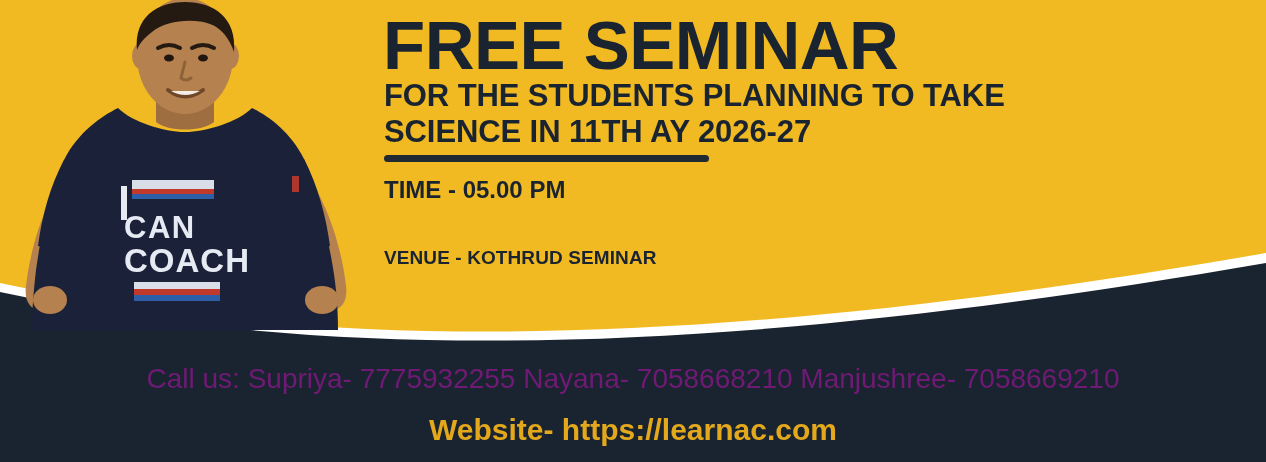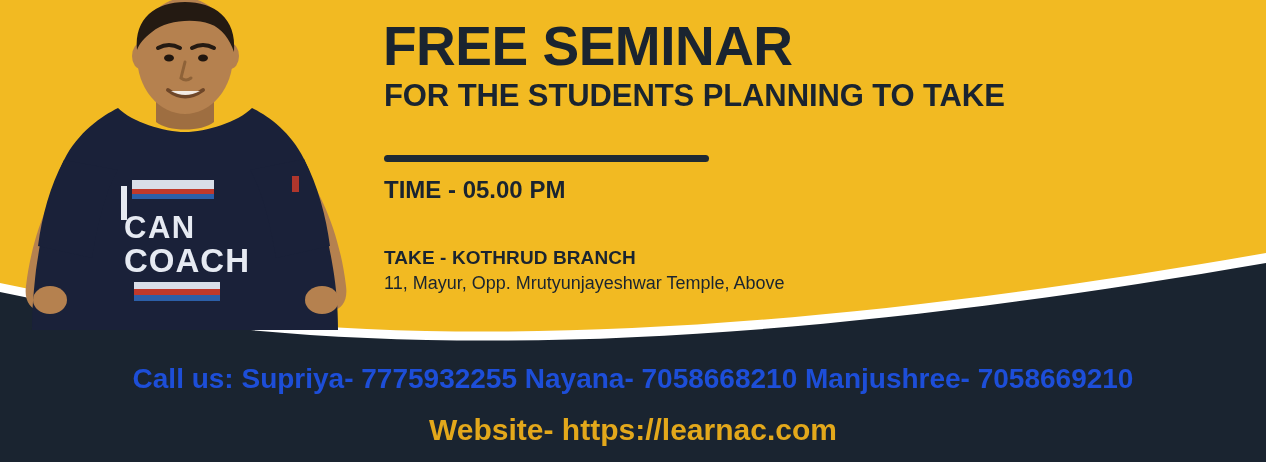--- a/index.html
+++ b/index.html
@@ -47,21 +47,21 @@
     left: 383px;
     top: 0;
     width: 840px;
     height: 340px;
   }
   .headline {
     position: absolute;
     left: 0;
     top: 17px;
     margin: 0;
-    font-size: 55px;
+    font-size: 69px;
     line-height: 58px;
     font-weight: 800;
     letter-spacing: -0.5px;
     color: #1A2430;
     white-space: nowrap;
   }
   .subhead {
     position: absolute;
     left: 1px;
     top: 78px;
@@ -128,22 +128,22 @@
     position: absolute;
     left: 0;
     top: 360px;
     width: 1266px;
     text-align: center;
   }
   .call-line {
     margin: 0;
     font-size: 28px;
     line-height: 38px;
-    font-weight: 700;
-    color: #1d4ed8;
+    font-weight: 400;
+    color: #701a75;
     white-space: nowrap;
   }
   .site-line {
     margin: 8px;
     padding-top: 4px;
     font-size: 30px;
     line-height: 40px;
     font-weight: 700;
     color: #E3A81B;
     white-space: nowrap;
@@ -230,32 +230,32 @@
       <ellipse cx="44" cy="300" rx="17" ry="14" fill="#B5814F"></ellipse>
       <ellipse cx="316" cy="300" rx="17" ry="14" fill="#B5814F"></ellipse>
     </svg>
   </div>
 
   <div class="content">
     <h1 class="headline">FREE SEMINAR</h1>
 
     <h2 class="subhead">
       <span>FOR THE STUDENTS PLANNING TO TAKE</span>
+      <span class="line2">SCIENCE IN 11TH AY 2026-27</span>
     </h2>
 
     <div class="divider"></div>
 
     <p class="datetime">
       <span class="time">TIME - 05.00 PM</span>
     </p>
 
-    <p class="venue-title">TAKE - KOTHRUD BRANCH</p>
+    <p class="venue-title">VENUE - KOTHRUD SEMINAR</p>
 
     <p class="venue-addr">
-      <span>11, Mayur, Opp. Mrutyunjayeshwar Temple, Above</span>
     </p>
   </div>
 
   <div class="footer">
     <p class="call-line">Call us: Supriya- 7775932255 Nayana- 7058668210 Manjushree- 7058669210</p>
     <p class="site-line">Website- https://learnac.com</p>
   </div>
 
 </div>
 

